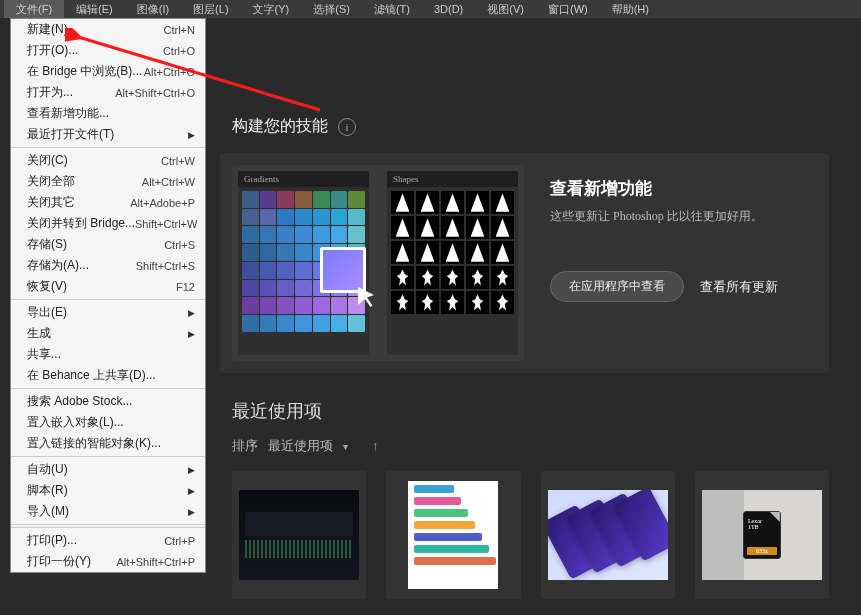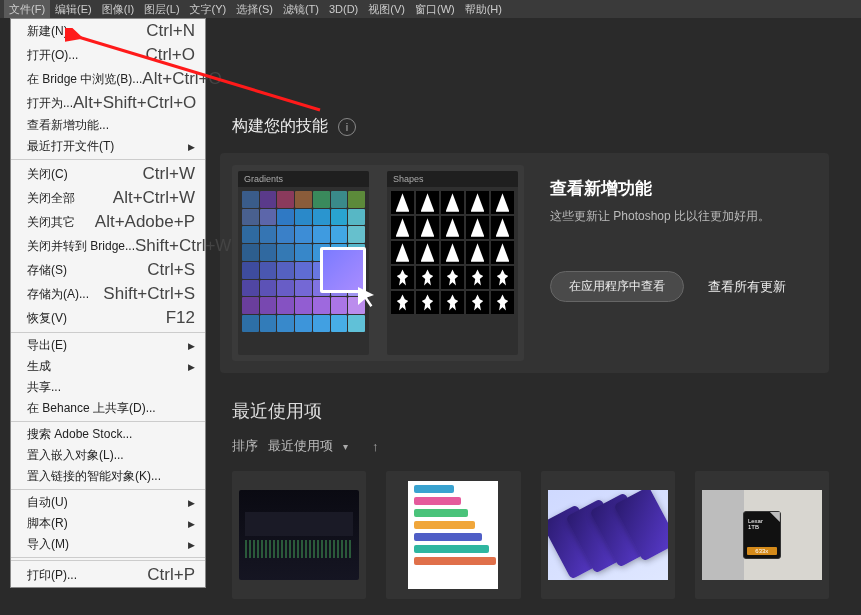--- a/index.html
+++ b/index.html
@@ -10,45 +10,46 @@
       font-size: 12px; color: #ddd;
       overflow: hidden; position: relative;
     }
     
     .menubar {
       display: flex; align-items: center;
       background: #3a3a3a; height: 18px;
       padding: 0 4px; gap: 0; font-size: 11px;
     }
     .menubar .menu-item {
-      padding: 2px 5px; cursor: default; color: #ccc;
+      padding: 2px 12px; cursor: default; color: #ccc;
     }
     .menubar .menu-item.active {
       background: #5a5a5a;
     }
     
     .dropdown {
       position: absolute; top: 18px; left: 10px;
       width: 196px; background: #f5f5f5; color: #222;
       border: 1px solid #888; z-index: 100;
       font-size: 12px;
     }
     .dropdown .menu-row {
       display: flex; justify-content: space-between;
       align-items: center; padding: 2px 10px 2px 16px;
       white-space: nowrap;
     }
-    .dropdown .shortcut { color: #444; font-size: 17px; }
+    .dropdown .shortcut { color: #444; font-size: 11px; }
     .dropdown hr { border: none; border-top: 1px solid #ccc; margin: 2px 0; }
     .dropdown .chev { font-size: 9px; color: #333; }
     
     .content {
       position: absolute; top: 18px; left: 0; right: 0; bottom: 0;
       padding: 20px 32px 20px 220px; 
       background: #2a2a2a;
+      font-family: Liberation Serif, serif;
     }
     .section-title {
       display: flex; align-items: center;
       font-size: 16px; font-weight: 500; color: #eee;
       margin: 78px 0 16px 12px; gap: 10px;
     }
     .info-icon {
       display: inline-flex; width: 18px; height: 18px;
       border: 1px solid #888; border-radius: 50%;
       align-items: center; justify-content: center;
@@ -95,21 +96,21 @@
       background: linear-gradient(135deg, #7b7bff, #a98cff);
     }
     .cursor {
       position: absolute; left: 124px; top: 122px; width: 20px; height: 20px;
       background: #fff;
       clip-path: polygon(10% 0, 90% 40%, 55% 52%, 82% 92%, 72% 100%, 45% 60%, 10% 90%);
     }
     .feature-text { flex: 1; padding: 12px 6px; }
     .feature-text h3 { font-size: 17px; color: #fff; margin-bottom: 8px; }
     .feature-text p { font-size: 12px; color: #bbb; margin-bottom: 46px; }
-    .feature-actions { display: flex; gap: 24px; align-items: center; }
+    .feature-actions { display: flex; gap: 16px; align-items: center; }
     .pill-btn {
       padding: 6px 18px; border-radius: 16px;
       background: #4a4a4a; border: 1px solid #666;
       color: #eee; font-size: 12px; cursor: pointer;
     }
     .link-text { font-size: 13px; color: #eee; cursor: pointer; }
     
     .recent-title { font-size: 18px; font-weight: 500; margin: 26px 0 14px 12px; }
     .sort-row { display: flex; align-items: center; gap: 10px; font-size: 13px; color: #bbb; margin-left: 12px; margin-bottom: 16px; }
     .sort-chev { font-size: 10px; color: #aaa; }
@@ -264,20 +265,24 @@
     </div>
     <div class="menu-row">
       <span>导入(M)</span>
       <span class="chev">▶</span>
     </div>
     <hr>
     <hr>
     <div class="menu-row">
       <span>打印(P)...</span>
       <span class="shortcut">Ctrl+P</span>
+    </div>
+    <div class="menu-row">
+      <span>打印一份(Y)</span>
+      <span class="shortcut">Alt+Shift+Ctrl+P</span>
     </div>
   </div>
 
 <div class="content">
 
   <div class="section-title">
     <span>构建您的技能</span>
     <span class="info-icon">i</span>
   </div>
 

